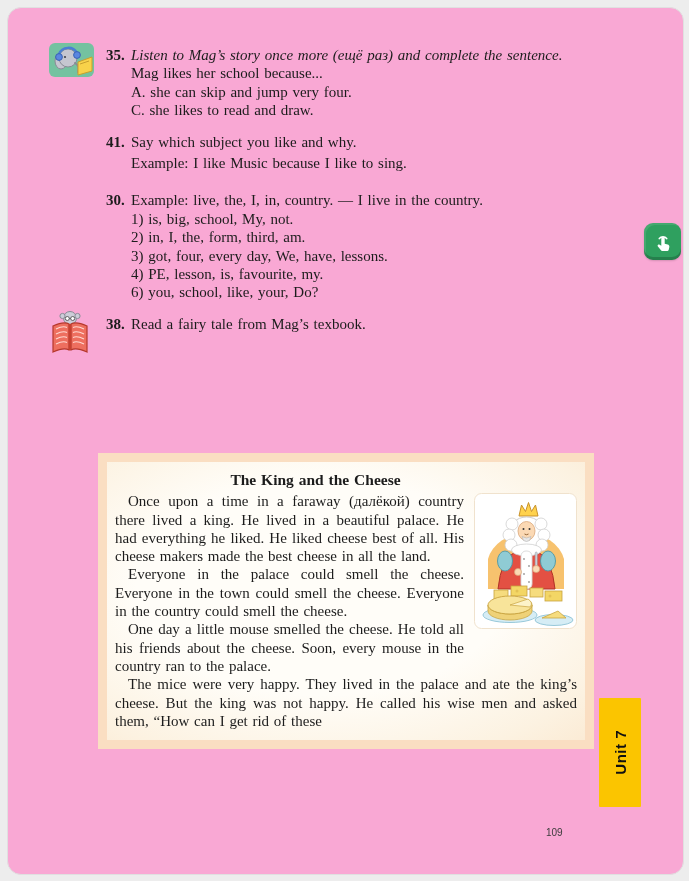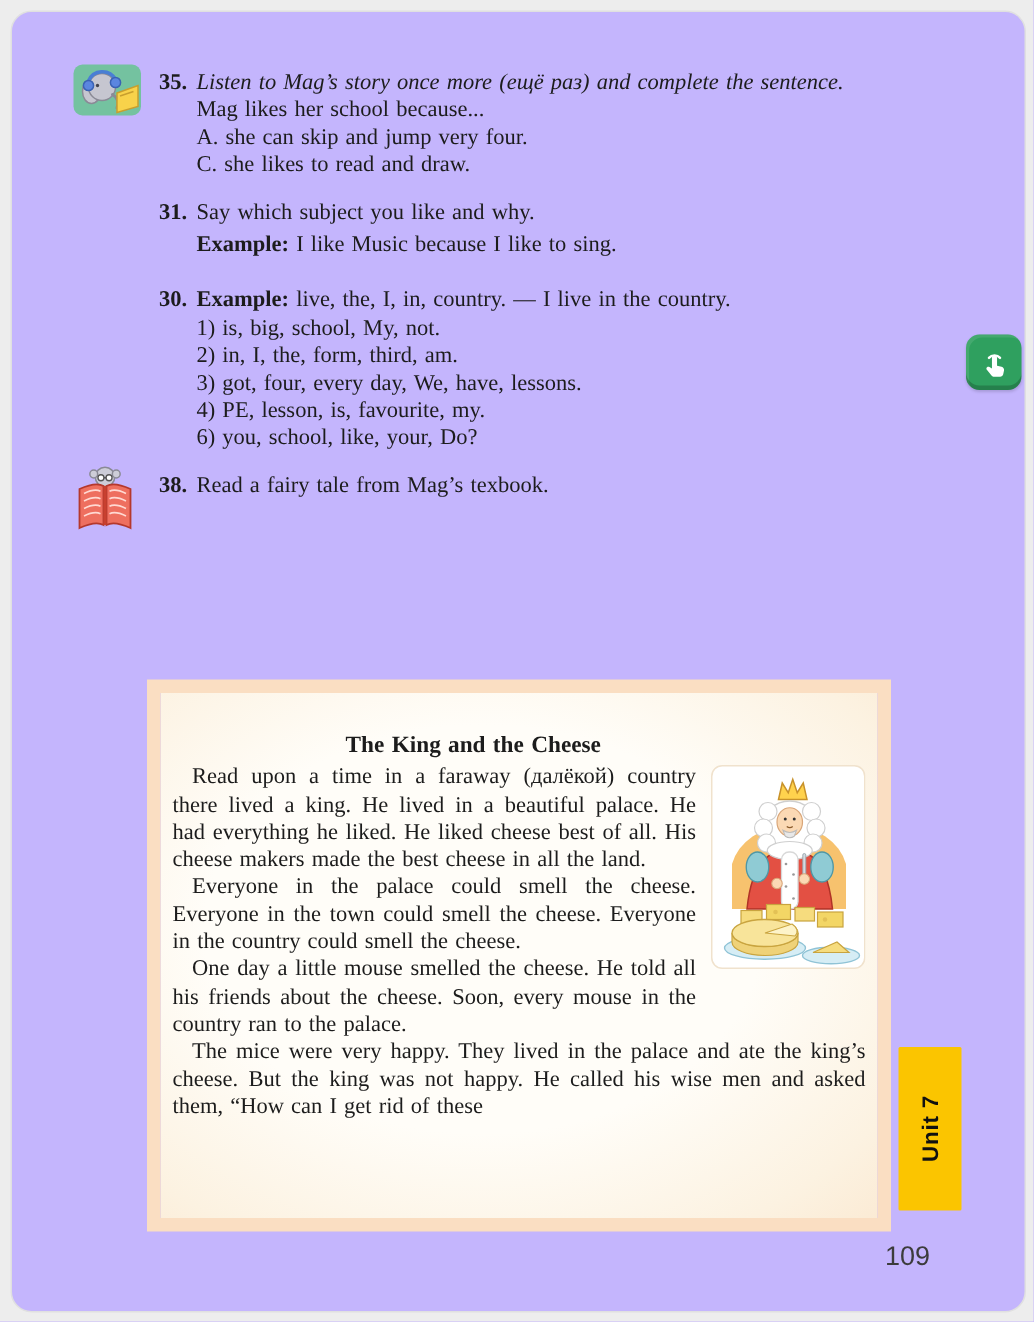--- a/index.html
+++ b/index.html
@@ -3,59 +3,59 @@
 <meta charset="utf-8">
 <style>
   html,body{margin:0;padding:0;}
   body{
     width:689px;height:881px;position:relative;overflow:hidden;
     background:#ededed;
     font-family:"Liberation Serif",serif;color:#1c1c1c;
   }
   .card{
     position:absolute;left:7px;top:7px;width:675px;height:866px;
-    background:#c4b5fd;border:1px solid #e0e0e0;border-radius:14px;
+    background:#f9a8d4;border:1px solid #e0e0e0;border-radius:14px;
   }
   .flow{position:absolute;left:98px;top:38px;width:478px;font-size:15px;line-height:18.4px;word-spacing:1px;}
   .ex{position:relative;padding-left:25px;margin-bottom:13px;}
   .num{position:absolute;left:0;top:0;font-weight:bold;}
   .just{text-align:justify;font-style:italic;}
   .line{white-space:nowrap;}
   .ex-icon{position:absolute;}
   .icon-listen{left:-58px;top:-5px;width:47px;height:38px;}
   .icon-read{left:-56px;top:-6px;width:40px;height:47px;}
-  .ex-label{font-weight:bold;}
+  .ex-label{font-weight:normal;}
   .exline{margin-top:3px;}
   .hang{padding-left:96px;text-indent:-96px;text-align:justify;margin-top:19px;}
   .story{
-    position:absolute;left:90px;top:445px;width:496px;height:368px;
+    position:absolute;left:90px;top:445px;width:496px;height:296px;
     box-sizing:border-box;border:9px solid #fadec2;
     background:radial-gradient(ellipse at 45% 45%, #fffdf8 50%, #fcf2e1 85%, #fbeBD5 100%);
-    padding:24px 8px;font-size:15px;line-height:18.3px;overflow:hidden;word-spacing:1px;
+    padding:7px 8px;font-size:15px;line-height:18.3px;overflow:hidden;word-spacing:1px;
   }
   .story-title{font-weight:bold;text-align:center;padding-left:52px;margin:2px 0 3px;font-size:15.5px;}
   .king{float:right;width:103px;height:136px;margin:24px 0 34px 10px;}
   .story p{margin:0;text-indent:13px;text-align:justify;}
   .tap-btn{
     position:absolute;left:636px;top:215px;width:37px;height:37px;
     background:#2fa05f;border:none;border-radius:9px;cursor:pointer;padding:0;
     box-shadow:inset 0 -3px 0 rgba(0,0,0,.20), inset 2px 2px 0 rgba(255,255,255,.10), 0 1px 2px rgba(0,0,0,.15);
     display:flex;align-items:center;justify-content:center;
   }
   .unit-tab{
     position:absolute;left:591px;top:690px;width:42px;height:109px;
     background:#fbc500;display:flex;align-items:center;justify-content:center;border-radius:1px;
   }
   .unit-tab span{
     writing-mode:vertical-rl;transform:rotate(180deg);
     font-family:"Liberation Sans",sans-serif;font-weight:bold;font-size:15px;color:#111;letter-spacing:.5px;
   }
   .page-num{
     position:absolute;left:538px;top:819px;
-    font-family:"Liberation Sans",sans-serif;font-size:18px;color:#3c3c3c;margin-left:44px;
+    font-family:"Liberation Sans",sans-serif;font-size:10px;color:#3c3c3c;
   }
 </style>
 </head>
 <body>
 
 <div class="card">
 
   <div class="flow">
 
     <section class="ex">
@@ -72,21 +72,21 @@
         <line x1="32" y1="23" x2="41" y2="20" stroke="#c89f2e" stroke-width="1"></line>
       </svg>
       <span class="num">35.</span>
       <div class="just">Listen to Mag’s story once more (ещё раз) and complete the sentence.</div>
       <div class="line">Mag likes her school because...</div>
       <div class="line">A. she can skip and jump very four.</div>
       <div class="line">C. she likes to read and draw.</div>
     </section>
 
     <section class="ex">
-      <span class="num">31.</span>
+      <span class="num">41.</span>
       <div>Say which subject you like and why.</div>
       <div class="exline">
         <span class="ex-label">Example:</span>
         <span>I like Music because I like to sing.</span>
       </div>
     </section>
 
     <section class="ex">
       <span class="num">30.</span>
       <div class="hang">
@@ -156,21 +156,21 @@
       <circle cx="43" cy="98" r="1.5" fill="#e3c155"></circle>
         <circle cx="76" cy="103" r="1.5" fill="#e3c155"></circle>
       <ellipse cx="36" cy="122" rx="27" ry="7.5" fill="#d6edf5" stroke="#8fc3d6" stroke-width=".9"></ellipse>
       <path d="M14 112 a22 9 0 0 0 44 0 l0 6 a22 9 0 0 1 -44 0 z" fill="#efd278" stroke="#c9a43f" stroke-width=".8"></path>
       <ellipse cx="36" cy="112" rx="22" ry="9" fill="#f8e49a" stroke="#c9a43f" stroke-width=".9"></ellipse>
       <path d="M36 112 L54 106 A22 9 0 0 1 56 114 Z" fill="#fdf3c9" stroke="#c9a43f" stroke-width=".7"></path>
       <ellipse cx="80" cy="127" rx="19" ry="5.5" fill="#d6edf5" stroke="#8fc3d6" stroke-width=".9"></ellipse>
       <polygon points="68,125 84,118 92,125" fill="#f6dc7e" stroke="#c9a43f" stroke-width=".8"></polygon>
     </svg>
     <div class="story-title">The King and the Cheese</div>
-    <p>Read upon a time in a faraway (далёкой) country there lived a king. He lived in a beautiful palace. He had everything he liked. He liked cheese best of all. His cheese makers made the best cheese in all the land.</p>
+    <p>Once upon a time in a faraway (далёкой) country there lived a king. He lived in a beautiful palace. He had everything he liked. He liked cheese best of all. His cheese makers made the best cheese in all the land.</p>
     <p>Everyone in the palace could smell the cheese. Everyone in the town could smell the cheese. Everyone in the country could smell the cheese.</p>
     <p>One day a little mouse smelled the cheese. He told all his friends about the cheese. Soon, every mouse in the country ran to the palace.</p>
     <p>The mice were very happy. They lived in the palace and ate the king’s cheese. But the king was not happy. He called his wise men and asked them, “How can I get rid of these</p>
   </div>
 
   <button class="tap-btn">
     <svg width="24" height="24" viewBox="0 0 24 24">
       <path d="M8.3 8.6a4.9 4.9 0 0 1 7.4 0" fill="none" stroke="#ffffff" stroke-width="1.6" stroke-linecap="round"></path>
       <path d="M12 6.9c.95 0 1.7.75 1.7 1.7v5.2l3 .65c1.15.25 1.9 1.4 1.65 2.55l-.55 2.45c-.2.95-1.1 1.65-2.1 1.65h-3.9c-.7 0-1.35-.3-1.8-.85l-3.1-3.7c-.45-.55-.4-1.35.15-1.8.45-.4 1.1-.4 1.6-.1l1.65 1.05V8.6c0-.95.75-1.7 1.7-1.7z" fill="#ffffff"></path>
     </svg>

